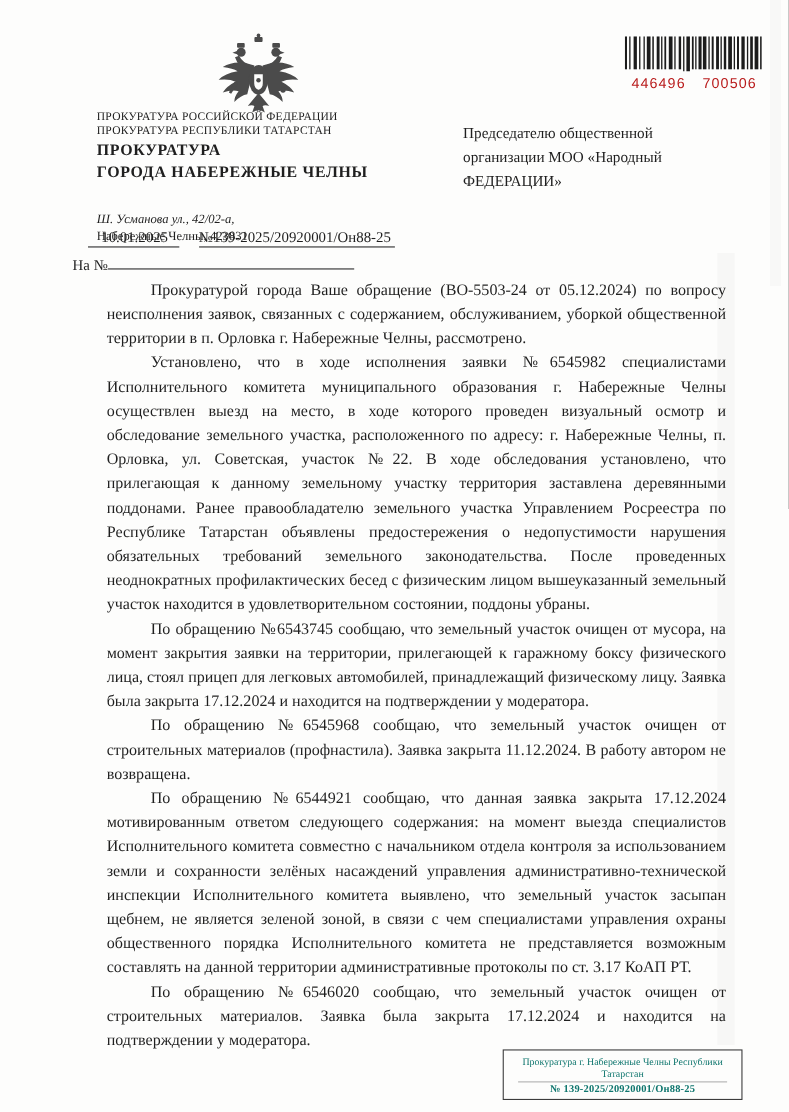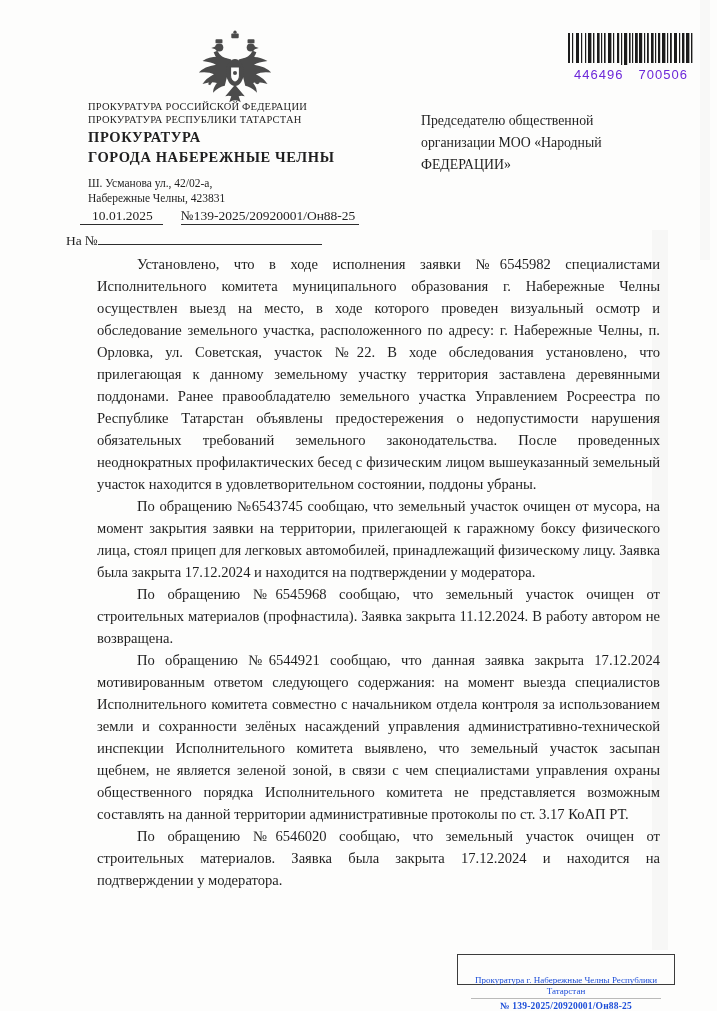--- a/index.html
+++ b/index.html
@@ -19,36 +19,36 @@
   }
   .scan-band2 {
     position: absolute; left: 700px; top: 0px; width: 10px; height: 260px;
     background: rgba(0,0,0,0.02);
   }
 
   
   .barcode-wrap { position: absolute; left: 568px; top: 33px; width: 126px; text-align: center; }
   .barcode-nums {
     font-family: "Liberation Sans", "DejaVu Sans", sans-serif;
-    font-size: 13px; color: #6d28d9; letter-spacing: 1px;
+    font-size: 13px; color: #b91c1c; letter-spacing: 1px;
     display: flex; justify-content: space-between; padding: 0 6px; margin-top: -2px; align-items: center;
   }
 
   
   .emblem { position: absolute; left: 188px; top: 28px; width: 94px; height: 78px; }
 
   
   .sender {
     position: absolute; left: 88px; top: 100px; width: 298px;
     line-height: 1.25;
   }
   .sender .small { font-size: 10.5px; letter-spacing: .2px; }
   .sender .big  { font-size: 14.5px; font-weight: bold; letter-spacing: .6px; margin-top: 2px; }
   .sender .addr { font-size: 11.5px; margin-top: 1px; }
-  .sender .addr-first { margin-top: 9px; }
+  .sender .addr-first { margin-top: 26px; font-style: italic; }
 
   
   .recipient { position: absolute; left: 421px; top: 110px; width: 270px; font-size: 13.8px; line-height: 22px; }
   .recipient .name { margin-top: 22px; }
 
   
   .ref { position: absolute; left: 66px; top: 208px; width: 330px; font-size: 13.5px; }
   .ref-line { white-space: nowrap; }
   .u { border-bottom: 1.3px solid #2c2c2c; }
   .ref-date { padding: 0 10px 1px 12px; margin-left: 14px; }
@@ -58,25 +58,25 @@
 
   
   .body-text {
     position: absolute; left: 97px; top: 253px; width: 563px;
     font-size: 14.6px; line-height: 22px; text-align: justify;
   }
   .body-text p { margin: 0; text-indent: 40px; }
 
   
   .stamp {
-    position: absolute; left: 457px; top: 954px; width: 218px; height: 31px;
+    position: absolute; left: 457px; top: 954px; width: 218px; height: 46px;
     border: 1.6px solid #3c3c3c;
     font-family: "Liberation Serif", "DejaVu Serif", serif;
-    text-align: center; color: #1d4ed8;
-    padding-top: 20px; box-sizing: border-box;
+    text-align: center; color: #0f766e;
+    padding-top: 5px; box-sizing: border-box;
   }
   .stamp .l1 { font-size: 9px; line-height: 11px; }
   .stamp .rule { width: 88%; margin: 1px auto 2px auto; border-top: 1px solid rgba(60,60,60,.35); }
   .stamp .num { font-size: 9.5px; font-weight: bold; letter-spacing: .2px; }
 </style>
 </head>
 <body>
 
 <div class="page">
 
@@ -167,20 +167,21 @@
   <div class="ref">
     <div class="ref-line">
       <span class="u ref-date">10.01.2025</span><span class="u ref-num">№139-2025/20920001/Он88-25</span>
     </div>
     <div class="ref-reply">
       <span>На №</span><span class="ref-blank"></span>
     </div>
   </div>
 
   <div class="body-text">
+    <p>Прокуратурой города Ваше обращение (ВО-5503-24 от 05.12.2024) по вопросу неисполнения заявок, связанных с содержанием, обслуживанием, уборкой общественной территории в п. Орловка г. Набережные Челны, рассмотрено.</p>
     <p>Установлено, что в ходе исполнения заявки №6545982 специалистами Исполнительного комитета муниципального образования г. Набережные Челны осуществлен выезд на место, в ходе которого проведен визуальный осмотр и обследование земельного участка, расположенного по адресу: г. Набережные Челны, п. Орловка, ул. Советская, участок №22. В ходе обследования установлено, что прилегающая к данному земельному участку территория заставлена деревянными поддонами. Ранее правообладателю земельного участка Управлением Росреестра по Республике Татарстан объявлены предостережения о недопустимости нарушения обязательных требований земельного законодательства. После проведенных неоднократных профилактических бесед с физическим лицом вышеуказанный земельный участок находится в удовлетворительном состоянии, поддоны убраны.</p>
     <p>По обращению №6543745 сообщаю, что земельный участок очищен от мусора, на момент закрытия заявки на территории, прилегающей к гаражному боксу физического лица, стоял прицеп для легковых автомобилей, принадлежащий физическому лицу. Заявка была закрыта 17.12.2024 и находится на подтверждении у модератора.</p>
     <p>По обращению №6545968 сообщаю, что земельный участок очищен от строительных материалов (профнастила). Заявка закрыта 11.12.2024. В работу автором не возвращена.</p>
     <p>По обращению №6544921 сообщаю, что данная заявка закрыта 17.12.2024 мотивированным ответом следующего содержания: на момент выезда специалистов Исполнительного комитета совместно с начальником отдела контроля за использованием земли и сохранности зелёных насаждений управления административно-технической инспекции Исполнительного комитета выявлено, что земельный участок засыпан щебнем, не является зеленой зоной, в связи с чем специалистами управления охраны общественного порядка Исполнительного комитета не представляется возможным составлять на данной территории административные протоколы по ст. 3.17 КоАП РТ.</p>
     <p>По обращению №6546020 сообщаю, что земельный участок очищен от строительных материалов. Заявка была закрыта 17.12.2024 и находится на подтверждении у модератора.</p>
   </div>
 
   <div class="stamp">
     <div class="l1">Прокуратура г. Набережные Челны Республики</div>
     <div class="l1">Татарстан</div>

